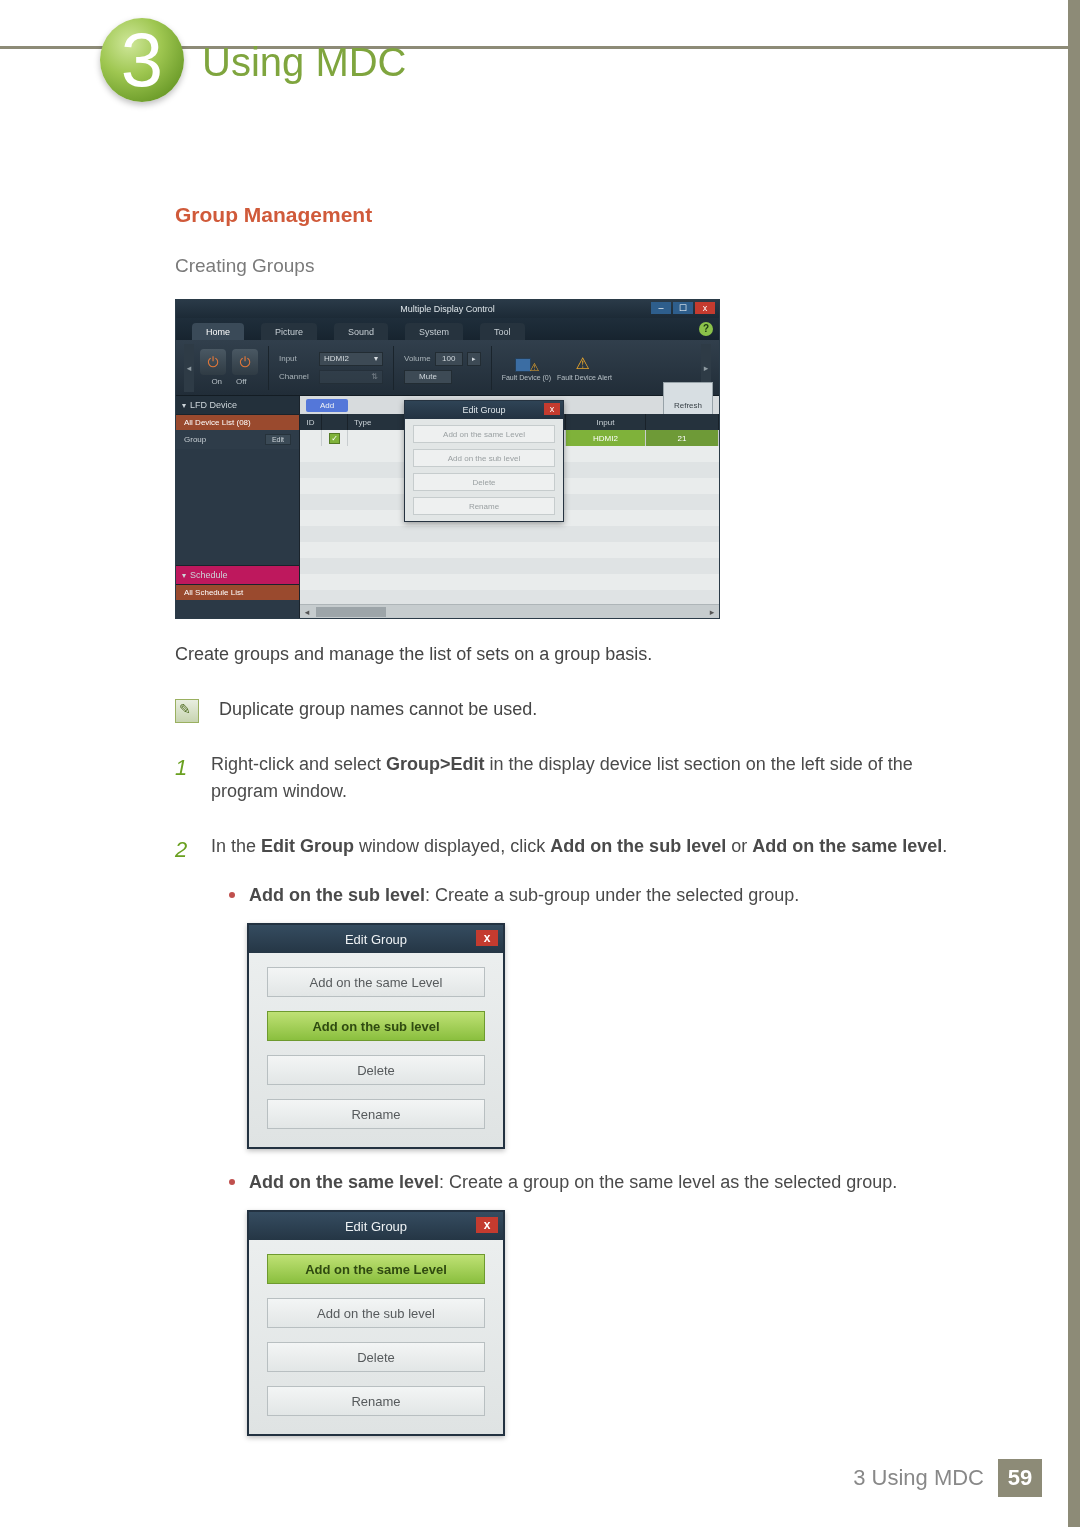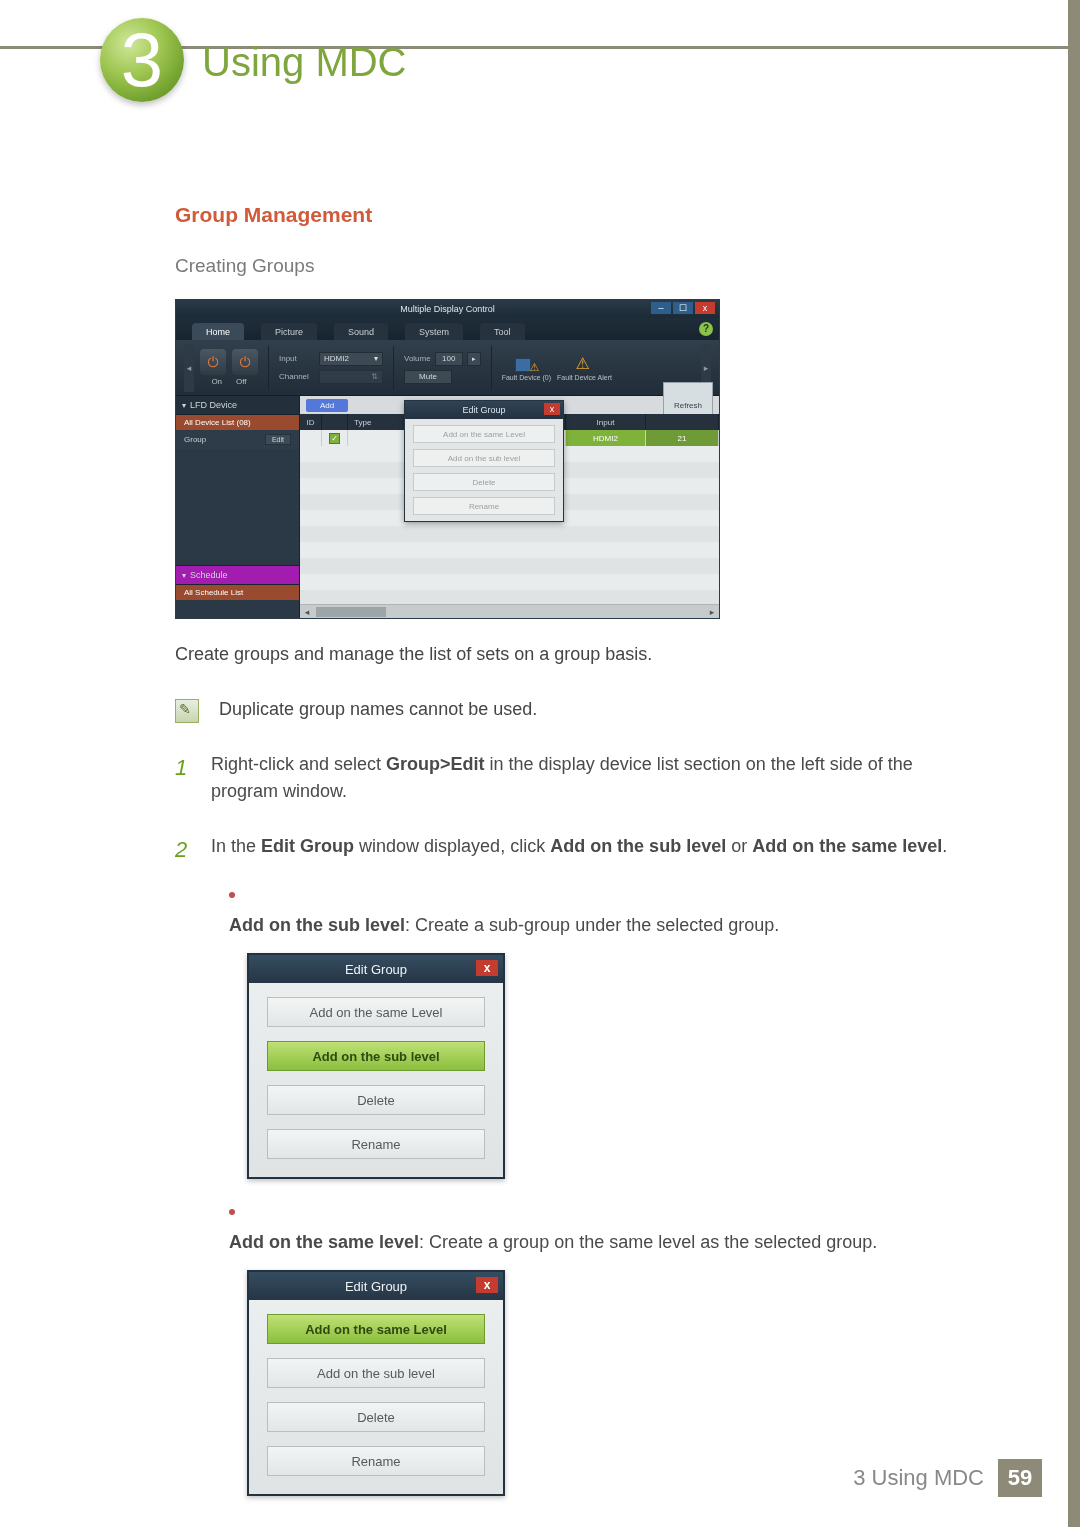--- a/index.html
+++ b/index.html
@@ -88,21 +88,20 @@
     gap: 18px;
     margin-top: 28px;
     font-size: 18px;
     line-height: 1.5;
   }
   .step-num { color:#6aa020; font-style: italic; font-size:22px; width:18px; flex:none; }
   .bullet-list { margin-top: 16px; margin-left: 54px; }
   .bullet {
     display: flex; gap: 14px; font-size: 18px; line-height:1.5;
     margin-bottom: 10px;
-    flex-direction: column;
   }
   .bullet .dot { width:6px; height:6px; background:#c0504d; border-radius:50%; margin-top:10px; flex:none; }
 
   
   .app {
     width: 545px;
     border: 1px solid #2b3b48;
     background: #d7dbdd;
     font-size: 9px;
     color: #cfd6db;
@@ -174,21 +173,21 @@
   }
   .sp-hdr{background:#23303b;color:#cdd5da;font-size:9px;padding:4px 6px;border-bottom:1px solid #1a232b;display:flex;gap:4px;align-items:center;}
   .sp-hdr::before{content:"▾";font-size:8px;}
   .sp-alldev{background:#9a4a2e;color:#fff;font-size:8px;padding:3px 8px;}
   .sp-group{
     display:flex;align-items:center;justify-content:space-between;
     padding:4px 8px;font-size:8px;color:#c7cfd4;background:#2e3c49;
   }
   .editbtn{font-size:7px;background:#3b4a56;border:1px solid #26323b;padding:1px 6px;color:#cfd6db;}
   .sp-spacer{flex:1;}
-  .sp-sched{background:#a21caf;color:#cdd5da;font-size:9px;padding:4px 6px;border-top:1px solid #1a232b;border-bottom:1px solid #1a232b;display:flex;gap:4px;align-items:center;}
+  .sp-sched{background:#be185d;color:#cdd5da;font-size:9px;padding:4px 6px;border-top:1px solid #1a232b;border-bottom:1px solid #1a232b;display:flex;gap:4px;align-items:center;}
   .sp-sched::before{content:"▾";font-size:8px;}
   .sp-allsch{background:#9a4a2e;color:#fff;font-size:8px;padding:3px 8px;}
   .gridpanel{flex:1;background:#e9ecec;display:flex;flex-direction:column;position:relative;}
   .grid-top{height:18px;background:#d7dbdd;display:flex;align-items:center;justify-content:space-between;padding:0 6px;}
   .addbtn{background:#1d4ed8;color:#fff;font-size:8px;padding:2px 14px;border-radius:2px;opacity:.7;}
   .refbtn{background:#d7dee2;border:1px solid #97a2a8;font-size:8px;padding:18px 10px;color:#3a4248;}
   .grid-hdr{height:16px;background:#25323d;display:flex;color:#c9d1d6;font-size:8px;}
   .gh{border-right:1px solid #19222a;display:flex;align-items:center;justify-content:center;}
   .c-id{width:22px;} .c-chk{width:26px;} .c-type{width:154px;justify-content:flex-start;padding-left:6px;}
   .c-pwr{width:64px;} .c-inp{width:80px;} .c-cnt{flex:1;}

